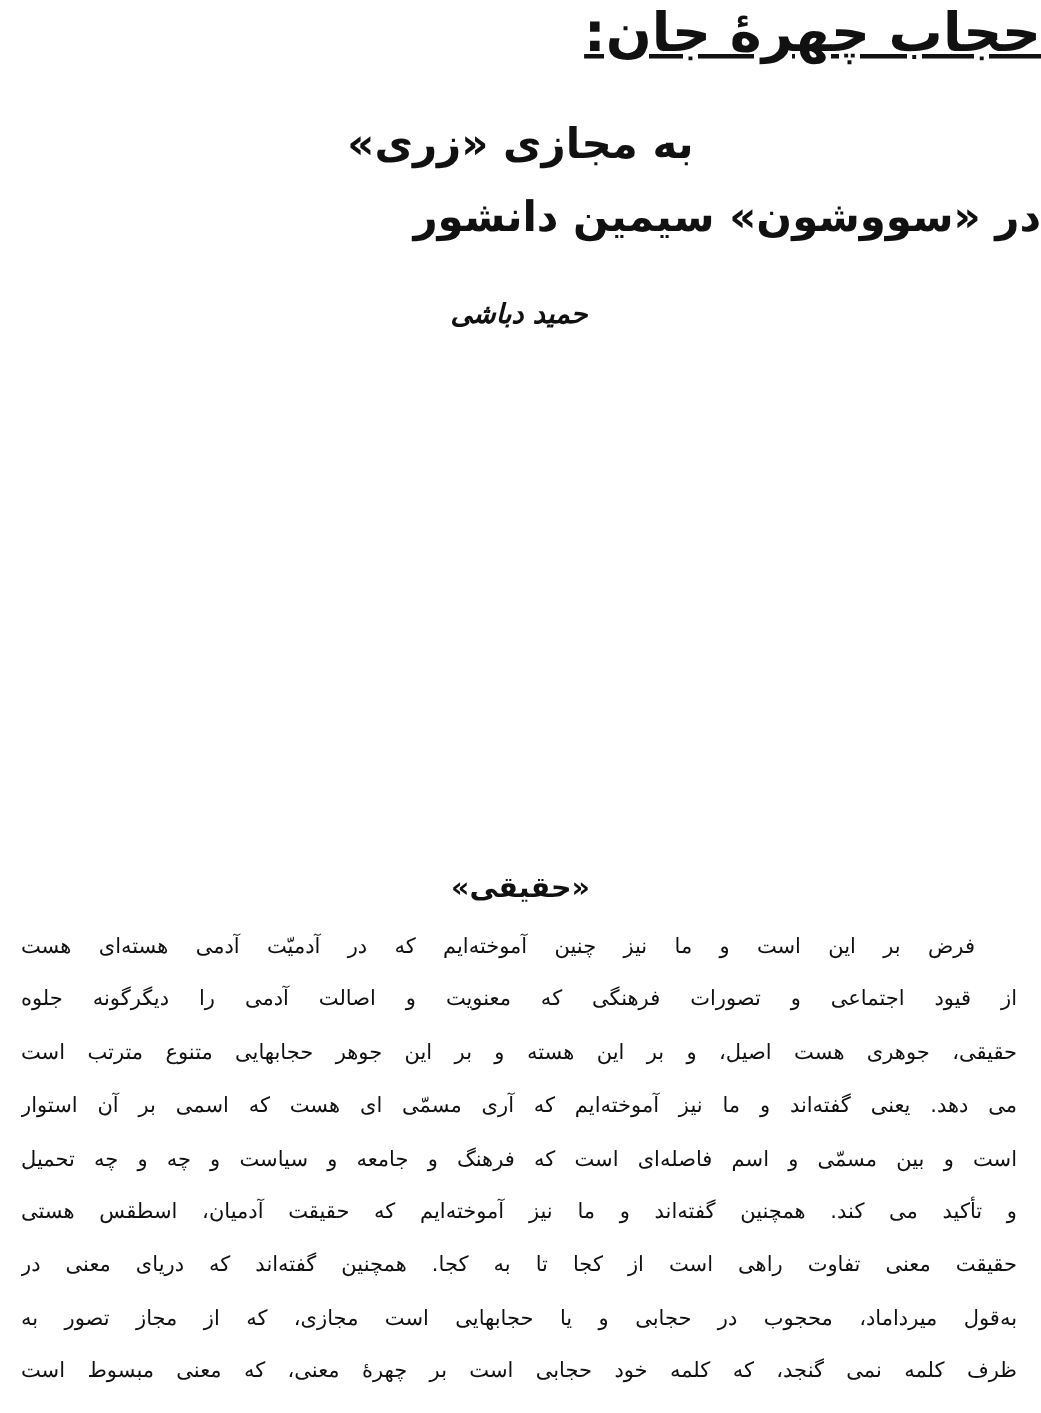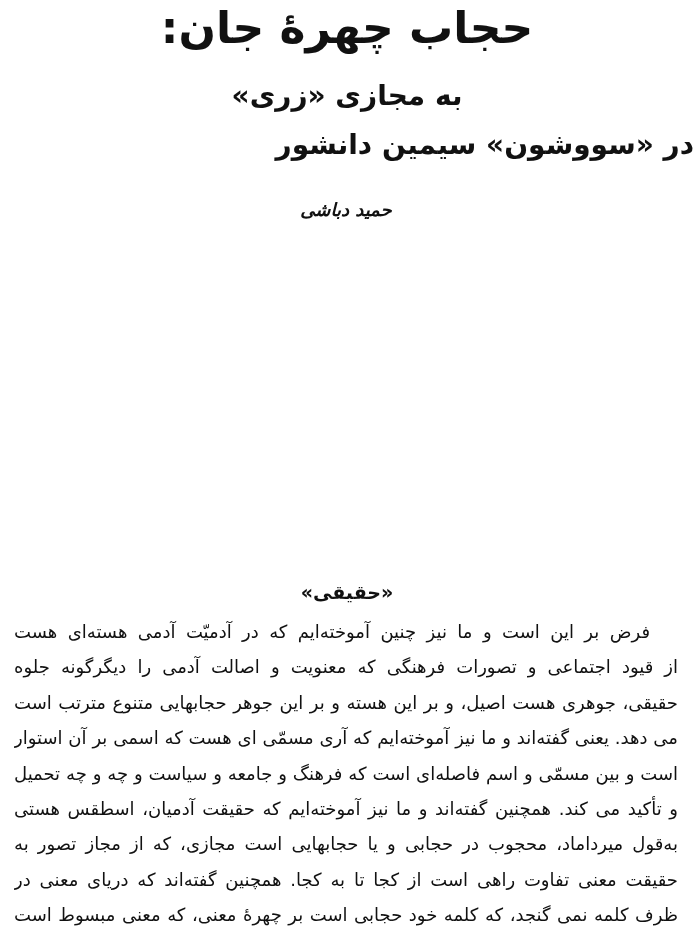--- a/index.html
+++ b/index.html
@@ -13,24 +13,25 @@
     margin: 0 auto;
     background: #ffffff;
     color: #111111;
     direction: rtl;
     overflow: hidden;
   }
 
   .article-title {
     position: absolute;
     top: 2px; right: 0; left: 0;
-    text-align: center;
-    font-size: 44px;
+    text-align: right;
+    font-size: 36px;
     font-weight: 700;
     letter-spacing: 0.5px;
+    text-decoration: underline;
   }
 
   .article-subtitle-1 {
     position: absolute;
     top: 79px; right: 0; left: 0;
     text-align: center;
     font-size: 28px;
     font-weight: 700;
   }
 
@@ -75,21 +76,21 @@
     font-size: 19px;
     font-weight: 700;
   }
 
   .body-text {
     position: absolute;
     top: 614px;
     right: 16px;
     left: 14px;
     direction: rtl;
-    font-size: 18px;
+    font-size: 14px;
   }
   .body-text .bline {
     line-height: 35.4px;
     text-align: justify;
     text-align-last: justify;
     overflow: hidden;
     white-space: nowrap;
   }
   .body-text .bline.first-line {
     padding-right: 28px;
@@ -111,18 +112,18 @@
 
   <div class="section-heading">«حقیقی»</div>
 
   <div class="body-text">
     <div class="bline first-line">فرض بر این است و ما نیز چنین آموخته‌ایم که در آدمیّت آدمی هسته‌ای هست</div>
     <div class="bline">از قیود اجتماعی و تصورات فرهنگی که معنویت و اصالت آدمی را دیگرگونه جلوه</div>
     <div class="bline">حقیقی، جوهری هست اصیل، و بر این هسته و بر این جوهر حجابهایی متنوع مترتب است</div>
     <div class="bline">می دهد. یعنی گفته‌اند و ما نیز آموخته‌ایم که آری مسمّی ای هست که اسمی بر آن استوار</div>
     <div class="bline">است و بین مسمّی و اسم فاصله‌ای است که فرهنگ و جامعه و سیاست و چه و چه تحمیل</div>
     <div class="bline">و تأکید می کند. همچنین گفته‌اند و ما نیز آموخته‌ایم که حقیقت آدمیان، اسطقس هستی</div>
+    <div class="bline">حقیقت معنی تفاوت راهی است از کجا تا به کجا. همچنین گفته‌اند که دریای معنی در</div>
     <div class="bline">به‌قول میرداماد، محجوب در حجابی و یا حجابهایی است مجازی، که از مجاز تصور به</div>
-    <div class="bline">حقیقت معنی تفاوت راهی است از کجا تا به کجا. همچنین گفته‌اند که دریای معنی در</div>
     <div class="bline">ظرف کلمه نمی گنجد، که کلمه خود حجابی است بر چهرهٔ معنی، که معنی مبسوط است</div>
   </div>
 
 </div>
 
 </body></html>

